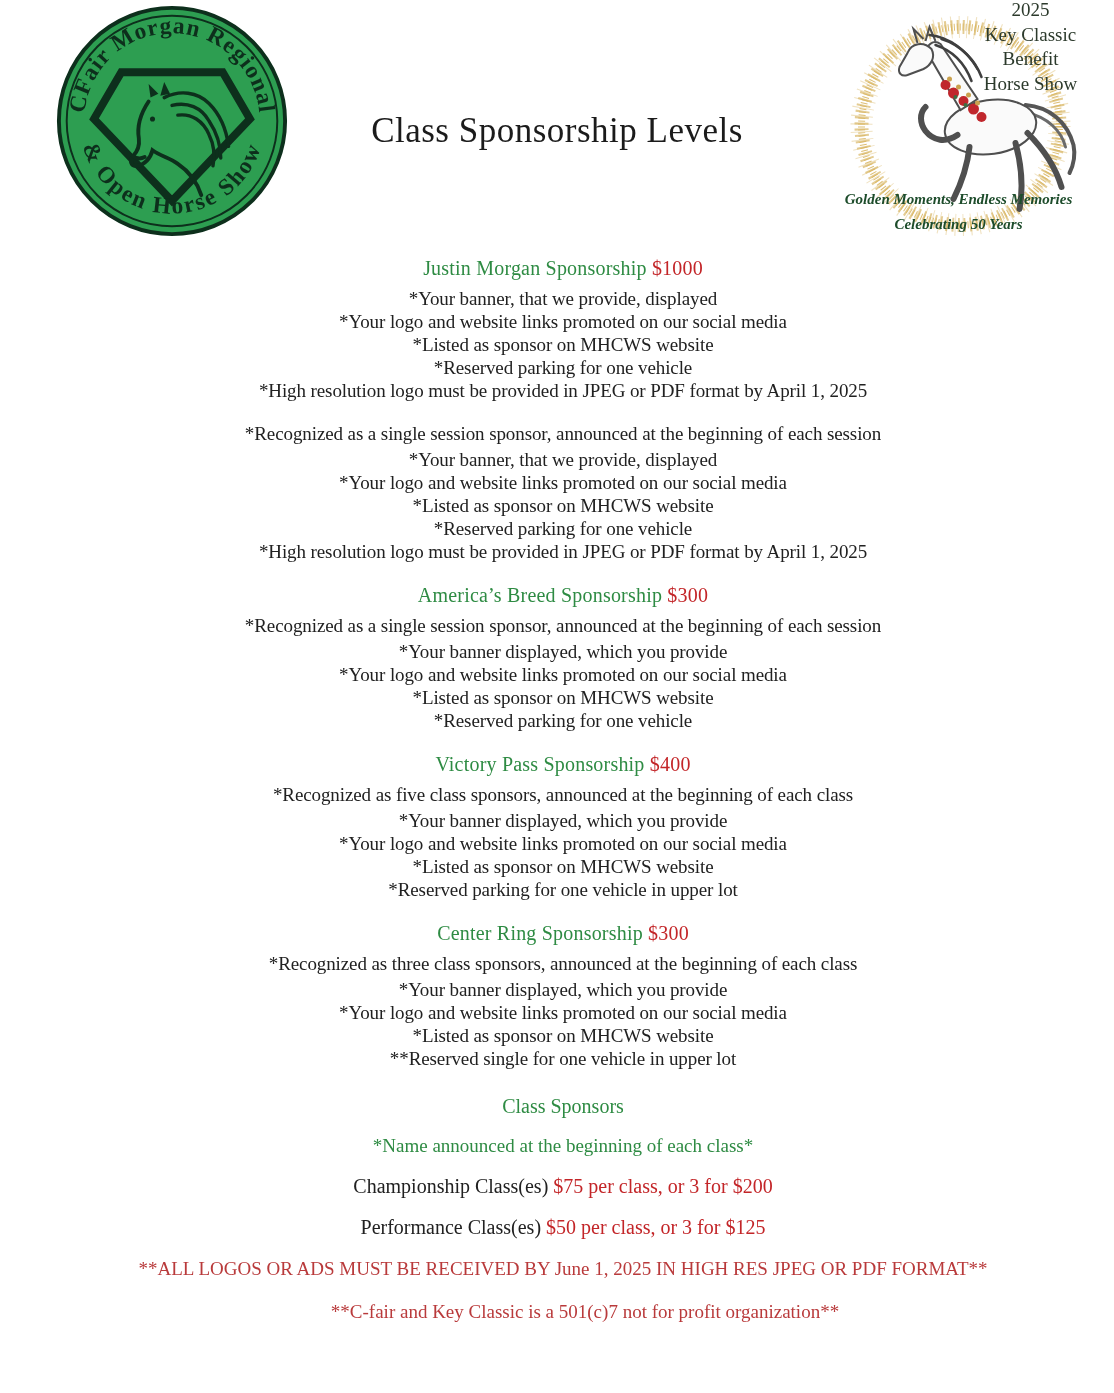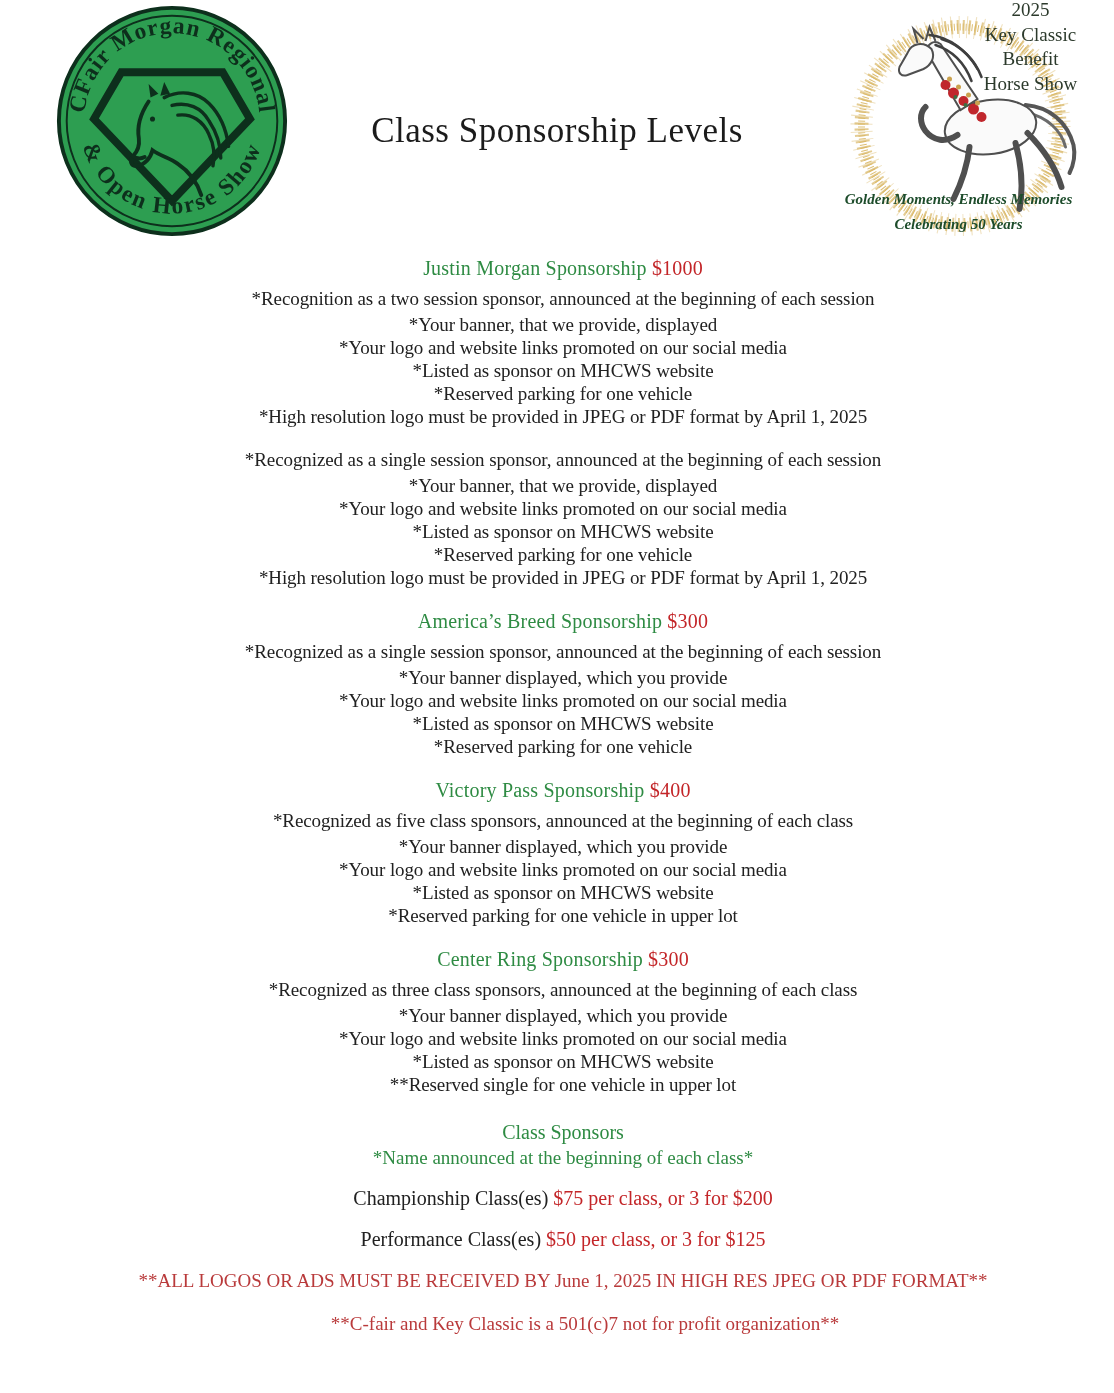--- a/index.html
+++ b/index.html
@@ -30,21 +30,21 @@
   .sponsor-section{margin:0 0 20px;}
   .sponsor-section h2{
     margin:0 0 7px;font-size:20px;line-height:24px;font-weight:normal;letter-spacing:.2px;
   }
   .tier-name{color:var(--green);}
   .tier-price{color:var(--red);}
   .benefit{margin:0;font-size:19px;line-height:23px;color:var(--ink);letter-spacing:-0.1px;}
   .benefit.first{margin-bottom:3px;}
   .class-sponsors{margin-top:24px;font-family:Liberation Serif, serif;}
   .class-sponsors h2{margin:0;font-size:20px;line-height:24px;font-weight:normal;color:var(--green);}
-  .class-sponsors .sub{margin:2px;font-size:19px;line-height:23px;color:var(--green);}
+  .class-sponsors .sub{margin:16px;font-size:19px;line-height:23px;color:var(--green);}
   .sponsor-line{margin:17px 0 0;font-size:20px;line-height:24px;}
   .sponsor-line .label{color:var(--ink);}
   .sponsor-line .price{color:var(--red);}
   .footnote{margin:18px 0 0;font-size:19px;line-height:23px;color:var(--footer_red);}
   .footnote.last{margin-top:20px;margin-left:44px;}
 </style>
 </head>
 <body>
 
 <div class="page">
@@ -136,21 +136,20 @@
         <text class="kc-tag" x="128" y="204" text-anchor="middle">Golden Moments, Endless Memories</text>
         <text class="kc-tag" x="128" y="229" text-anchor="middle">Celebrating 50 Years</text>
       </svg>
     </div>
   </div>
 
   <div class="content">
 
     <section class="sponsor-section">
       <h2><span class="tier-name">Justin Morgan Sponsorship</span> <span class="tier-price">$1000</span></h2>
-      <p class="benefit first">*Recognition as a two session sponsor, announced at the beginning of each session</p>
       <p class="benefit">*Your banner, that we provide, displayed</p>
       <p class="benefit">*Your logo and website links promoted on our social media</p>
       <p class="benefit">*Listed as sponsor on MHCWS website</p>
       <p class="benefit">*Reserved parking for one vehicle</p>
       <p class="benefit">*High resolution logo must be provided in JPEG or PDF format by April 1, 2025</p>
     </section>
 
     <section class="sponsor-section">
       <p class="benefit first">*Recognized as a single session sponsor, announced at the beginning of each session</p>
       <p class="benefit">*Your banner, that we provide, displayed</p>

